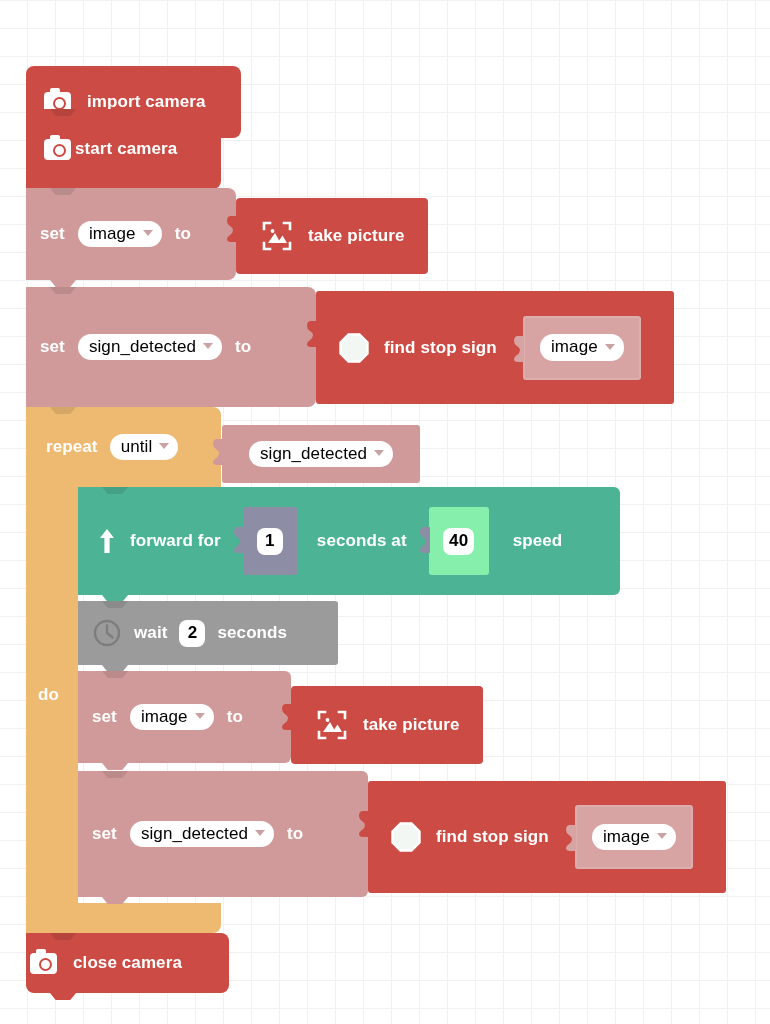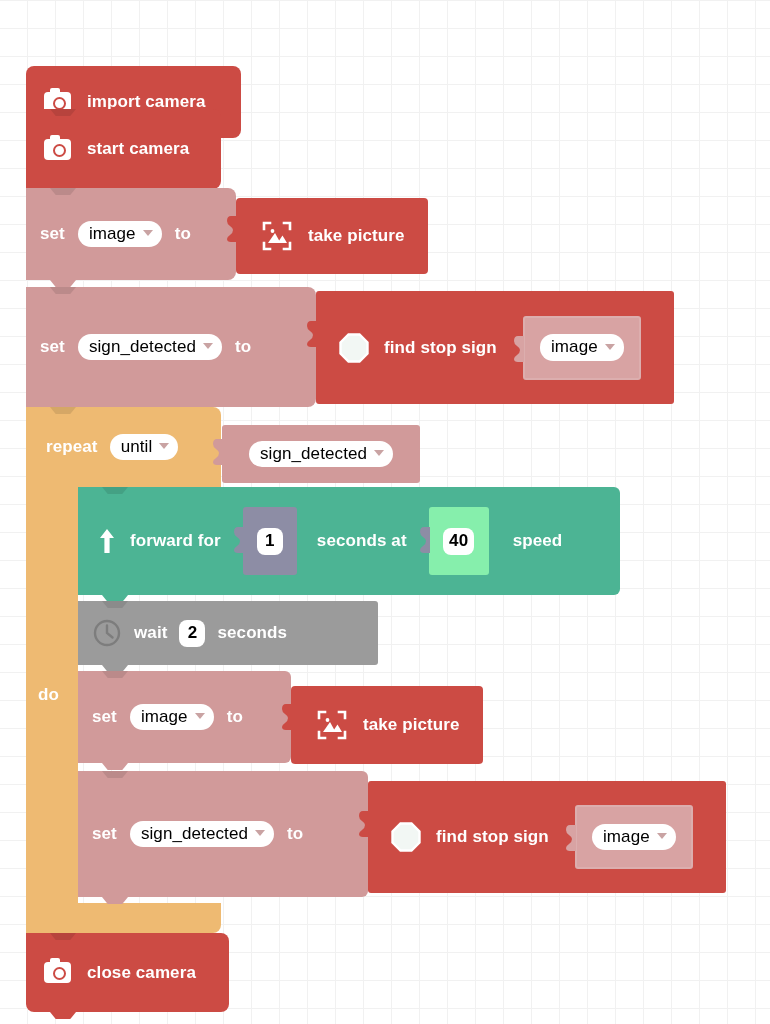--- a/index.html
+++ b/index.html
@@ -144,21 +144,21 @@
 </head>
 <body>
 
 <div id="workspace">
 
   <div class="blk c-camera nub-bot" style="left:26px; top:30px; width:215px; height:72px; border-radius:8px; padding-left:18px; gap:16px; background:#cc4b44;margin-top:36px;">
     <span class="icon ico-cam"></span>
     <span class="lbl">import camera</span>
   </div>
 
-  <div class="blk c-camera notch-top nub-bot" style="left:26px; top:109px; width:195px; height:80px; border-radius:0 8px 8px 0; padding-left:18px; gap:16px; background:#cc4b44;">
+  <div class="blk c-camera notch-top nub-bot" style="left:26px; top:109px; width:195px; height:80px; border-radius:0 8px 8px 0; padding-left:18px; gap:4px; background:#cc4b44;">
     <span class="icon ico-cam"></span>
     <span class="lbl">start camera</span>
   </div>
 
   <div class="blk c-setvar notch-top nub-bot" style="left:26px; top:188px; width:210px; height:92px; border-radius:0 8px 8px 0; padding-left:14px; gap:13px; background:#d19a9a;">
     <span class="lbl">set</span>
     <span class="field-drop">
       <span>image</span>
       <span class="caret"></span>
     </span>
@@ -269,21 +269,21 @@
       <span class="plug" style="left:-9px; top:20px;">
         <svg width="10" height="26" viewBox="0 0 10 26">
           <path d="M10 0 H4 Q0 0 0 5 Q0 8 3 10 Q6 12 6 14 Q6 17 3 19 Q0 21 0 23 Q0 26 4 26 H10 Z" fill="#8d8da5"></path>
         </svg>
       </span>
       <span class="field-num">40</span>
     </span>
     <span class="lbl" style="margin-left:18px;">speed</span>
   </div>
 
-  <div class="blk c-wait notch-top nub-bot" style="left:78px; top:601px; width:300px; height:64px; border-radius:0 3px 3px 0; padding-left:14px; gap:12px; background:#9b9b9b;">
+  <div class="blk c-wait notch-top nub-bot" style="left:78px; top:601px; width:260px; height:64px; border-radius:0 3px 3px 0; padding-left:14px; gap:12px; background:#9b9b9b;">
     <span class="icon">
       <svg width="30" height="30" viewBox="0 0 30 30">
         <circle cx="15" cy="15" r="12" fill="none" stroke="#7d7d7d" stroke-width="2.4"></circle>
         <path d="M15 7.5 V15 L20.5 19.5" fill="none" stroke="#7d7d7d" stroke-width="2.4" stroke-linecap="round"></path>
       </svg>
     </span>
     <span class="lbl">wait</span>
     <span class="field-num">2</span>
     <span class="lbl">seconds</span>
   </div>
@@ -347,18 +347,18 @@
           <path d="M10 0 H4 Q0 0 0 5 Q0 8 3 10 Q6 12 6 14 Q6 17 3 19 Q0 21 0 23 Q0 26 4 26 H10 Z" fill="#d8a3a3"></path>
         </svg>
       </span>
       <span class="field-drop">
         <span>image</span>
         <span class="caret"></span>
       </span>
     </span>
   </div>
 
-  <div class="blk c-camera notch-top nub-bot" style="left:26px; top:933px; width:203px; height:79px; border-radius:0 8px 8px 8px; padding-left:18px; gap:16px; background:#cc4b44;">
+  <div class="blk c-camera notch-top nub-bot" style="left:26px; top:933px; width:203px; height:60px; border-radius:0 8px 8px 8px; padding-left:4px; gap:16px; background:#cc4b44;">
     <span class="icon ico-cam"></span>
     <span class="lbl">close camera</span>
   </div>
 
 </div>
 
 </body></html>

